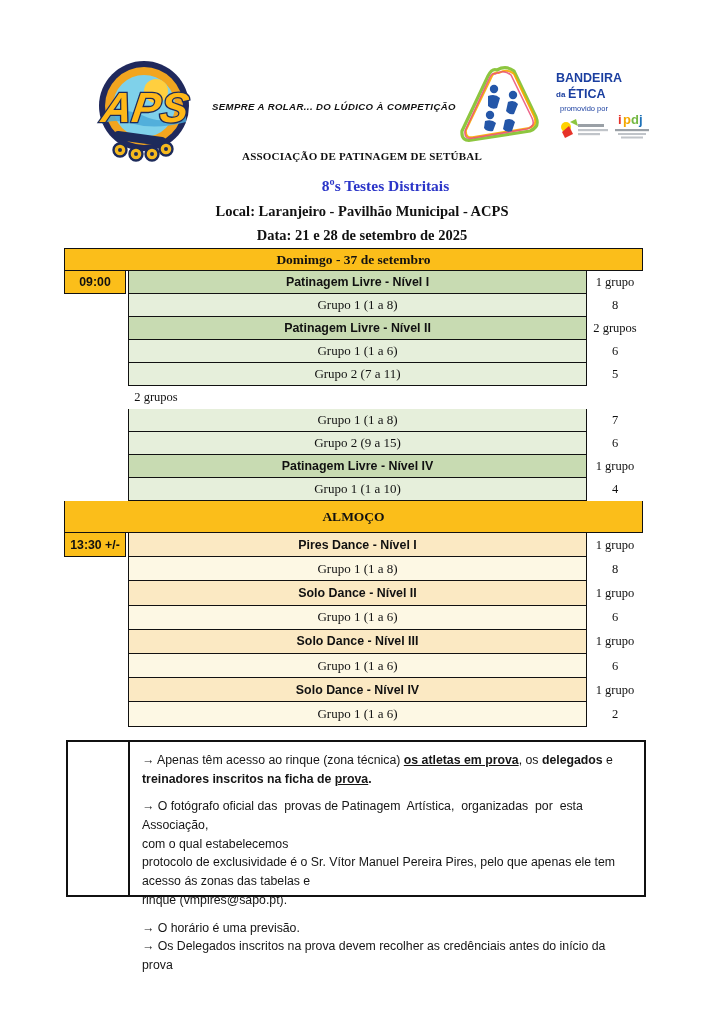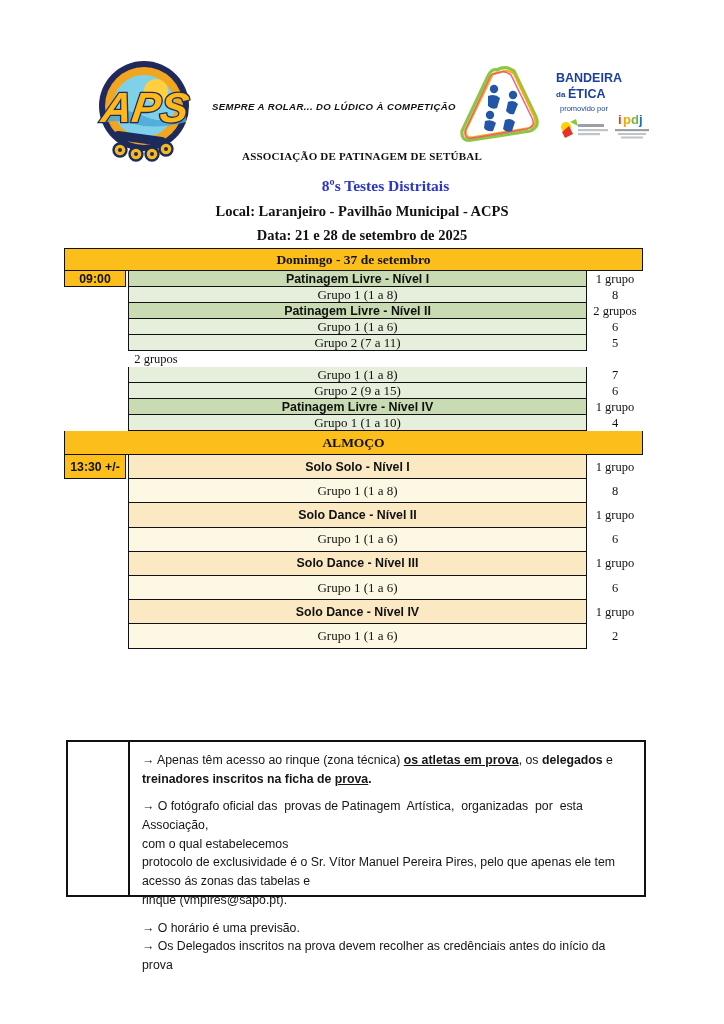--- a/index.html
+++ b/index.html
@@ -34,39 +34,39 @@
   .doc-date{top:227px;font-size:14.5px;}
   
   .sched{position:absolute;left:64px;top:248px;width:579px;}
   .trow{display:flex;align-items:stretch;}
   .cell{display:flex;align-items:center;justify-content:center;}
   .row-full{
     width:579px;height:23px;background:var(--orange);
     border:1.8px solid var(--border);
     font-family:"Liberation Serif",serif;font-weight:bold;font-size:13.5px;
   }
-  .row-full.no-top{border-top:none;height:24px;}
+  .row-full.no-top{border-top:none;height:32px;}
   .cell-time{
     width:62px;margin-right:2px;background:var(--orange);
     border:1.8px solid var(--border);border-top:none;
     font-family:"Liberation Sans",sans-serif;font-weight:bold;font-size:12.3px;
   }
   .cell-spacer{width:64px;}
   .cell-main{
     width:459px;border:1.6px solid var(--border);border-top:none;
   }
   .cell-main.level{background:var(--green-level);font-family:"Liberation Sans",sans-serif;font-weight:bold;font-size:12.4px;}
   .cell-main.group{background:var(--green-group);font-family:"Liberation Serif",serif;font-size:13px;}
   .afternoon .cell-main.level{background:var(--cream-level);}
   .afternoon .cell-main.group{background:var(--cream-group);}
   .cell-count{
     width:56px;background:#fff;
     font-family:"Liberation Serif",serif;font-size:12.5px;
   }
-  .m-row{height:16px;}
+  .m-row{height:23px;}
   .a-row{height:24.2px;}
   
   .notes-box{
     position:absolute;left:66px;top:740px;width:580px;height:157px;
     border:2px solid var(--border);
   }
   .notes-divider{position:absolute;left:60px;top:0;width:2px;height:100%;background:var(--border);}
   .notes-text{
     position:absolute;left:74px;top:9px;width:496px;
     font-family:"Liberation Sans",sans-serif;font-size:12.3px;line-height:1.52;
@@ -209,21 +209,21 @@
         <div class="cell cell-main group">Grupo 1 (1 a 10)</div>
         <div class="cell cell-count">4</div>
       </div>
     </div>
   <div class="trow">
     <div class="cell row-full no-top">ALMOÇO</div>
   </div>
   <div id="afternoon-rows" class="afternoon">
       <div class="trow a-row">
         <div class="cell cell-time">13:30 +/-</div>
-        <div class="cell cell-main level">Solo Solo - Nível I</div>
+        <div class="cell cell-main level">Pires Dance - Nível I</div>
         <div class="cell cell-count">1 grupo</div>
       </div>
       <div class="trow a-row">
         <div class="cell-spacer"></div>
         <div class="cell cell-main group">Grupo 1 (1 a 8)</div>
         <div class="cell cell-count">8</div>
       </div>
       <div class="trow a-row">
         <div class="cell-spacer"></div>
         <div class="cell cell-main level">Solo Dance - Nível II</div>

